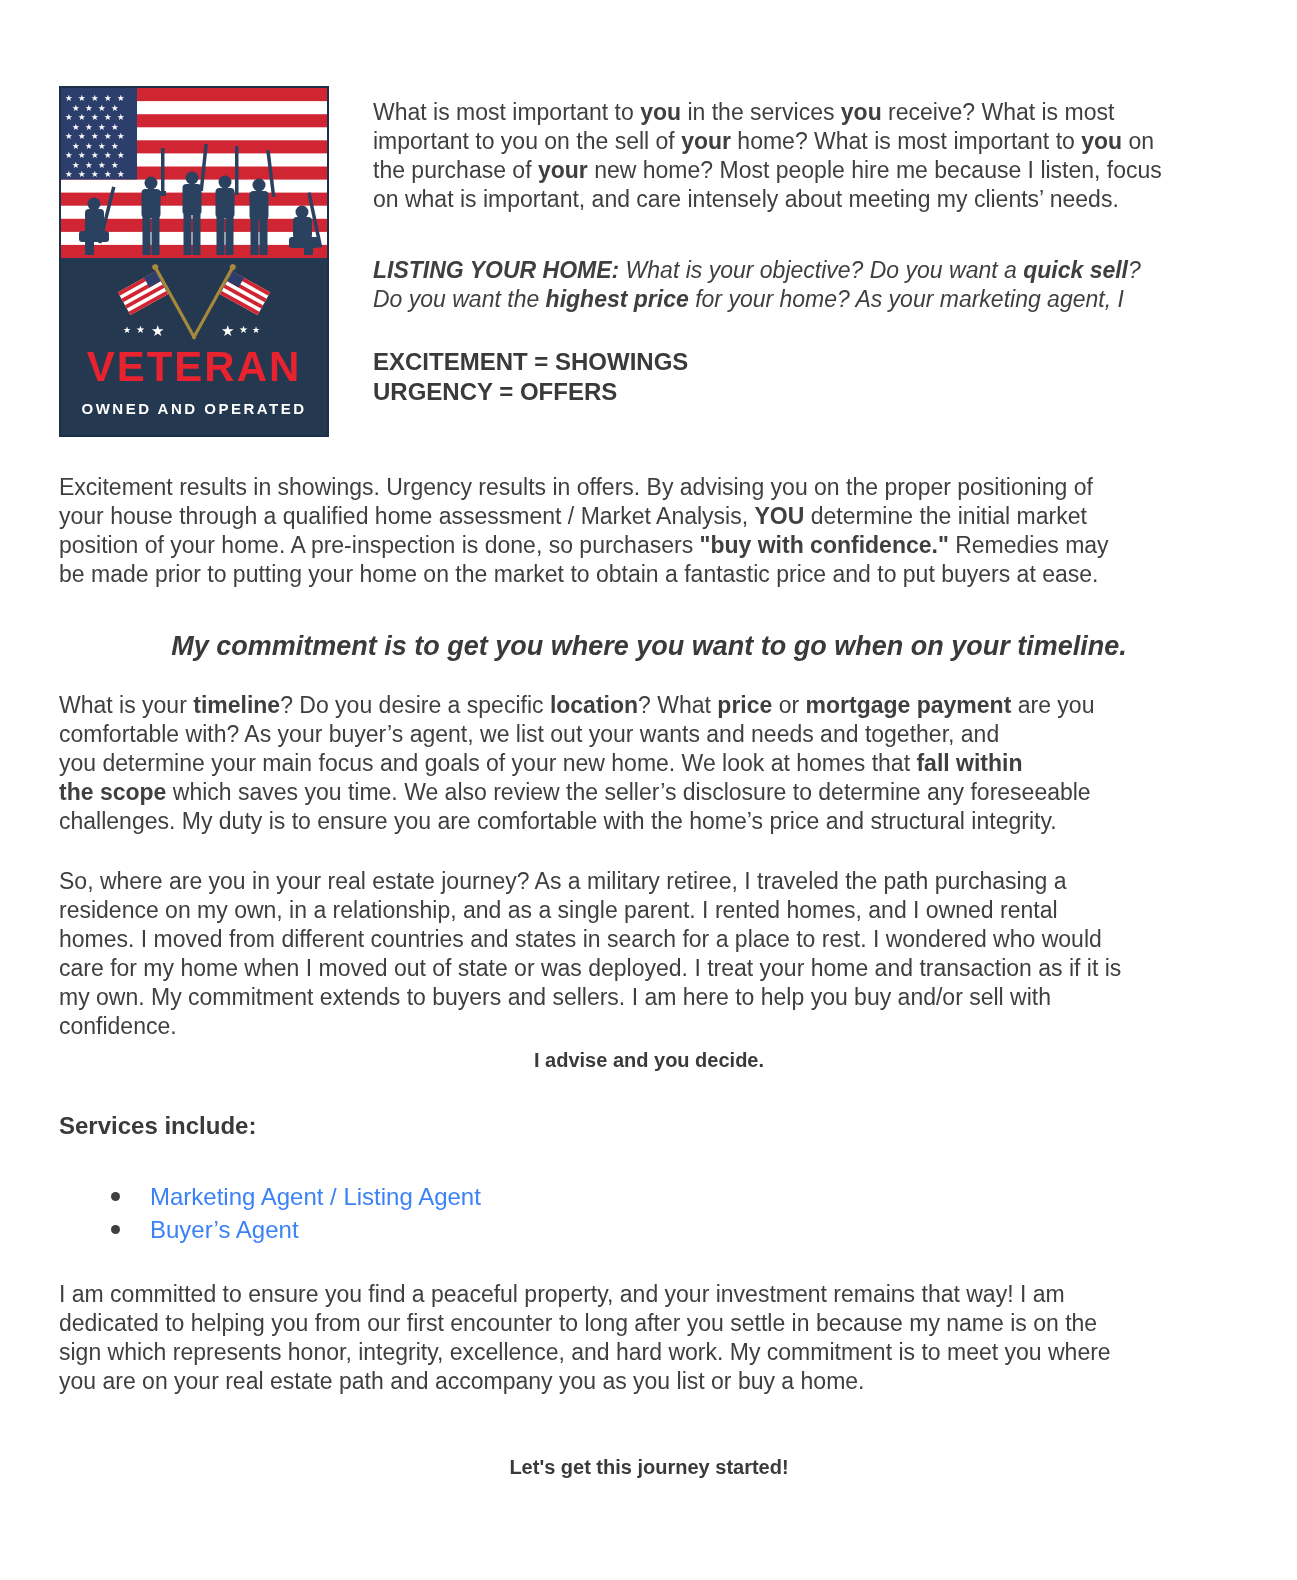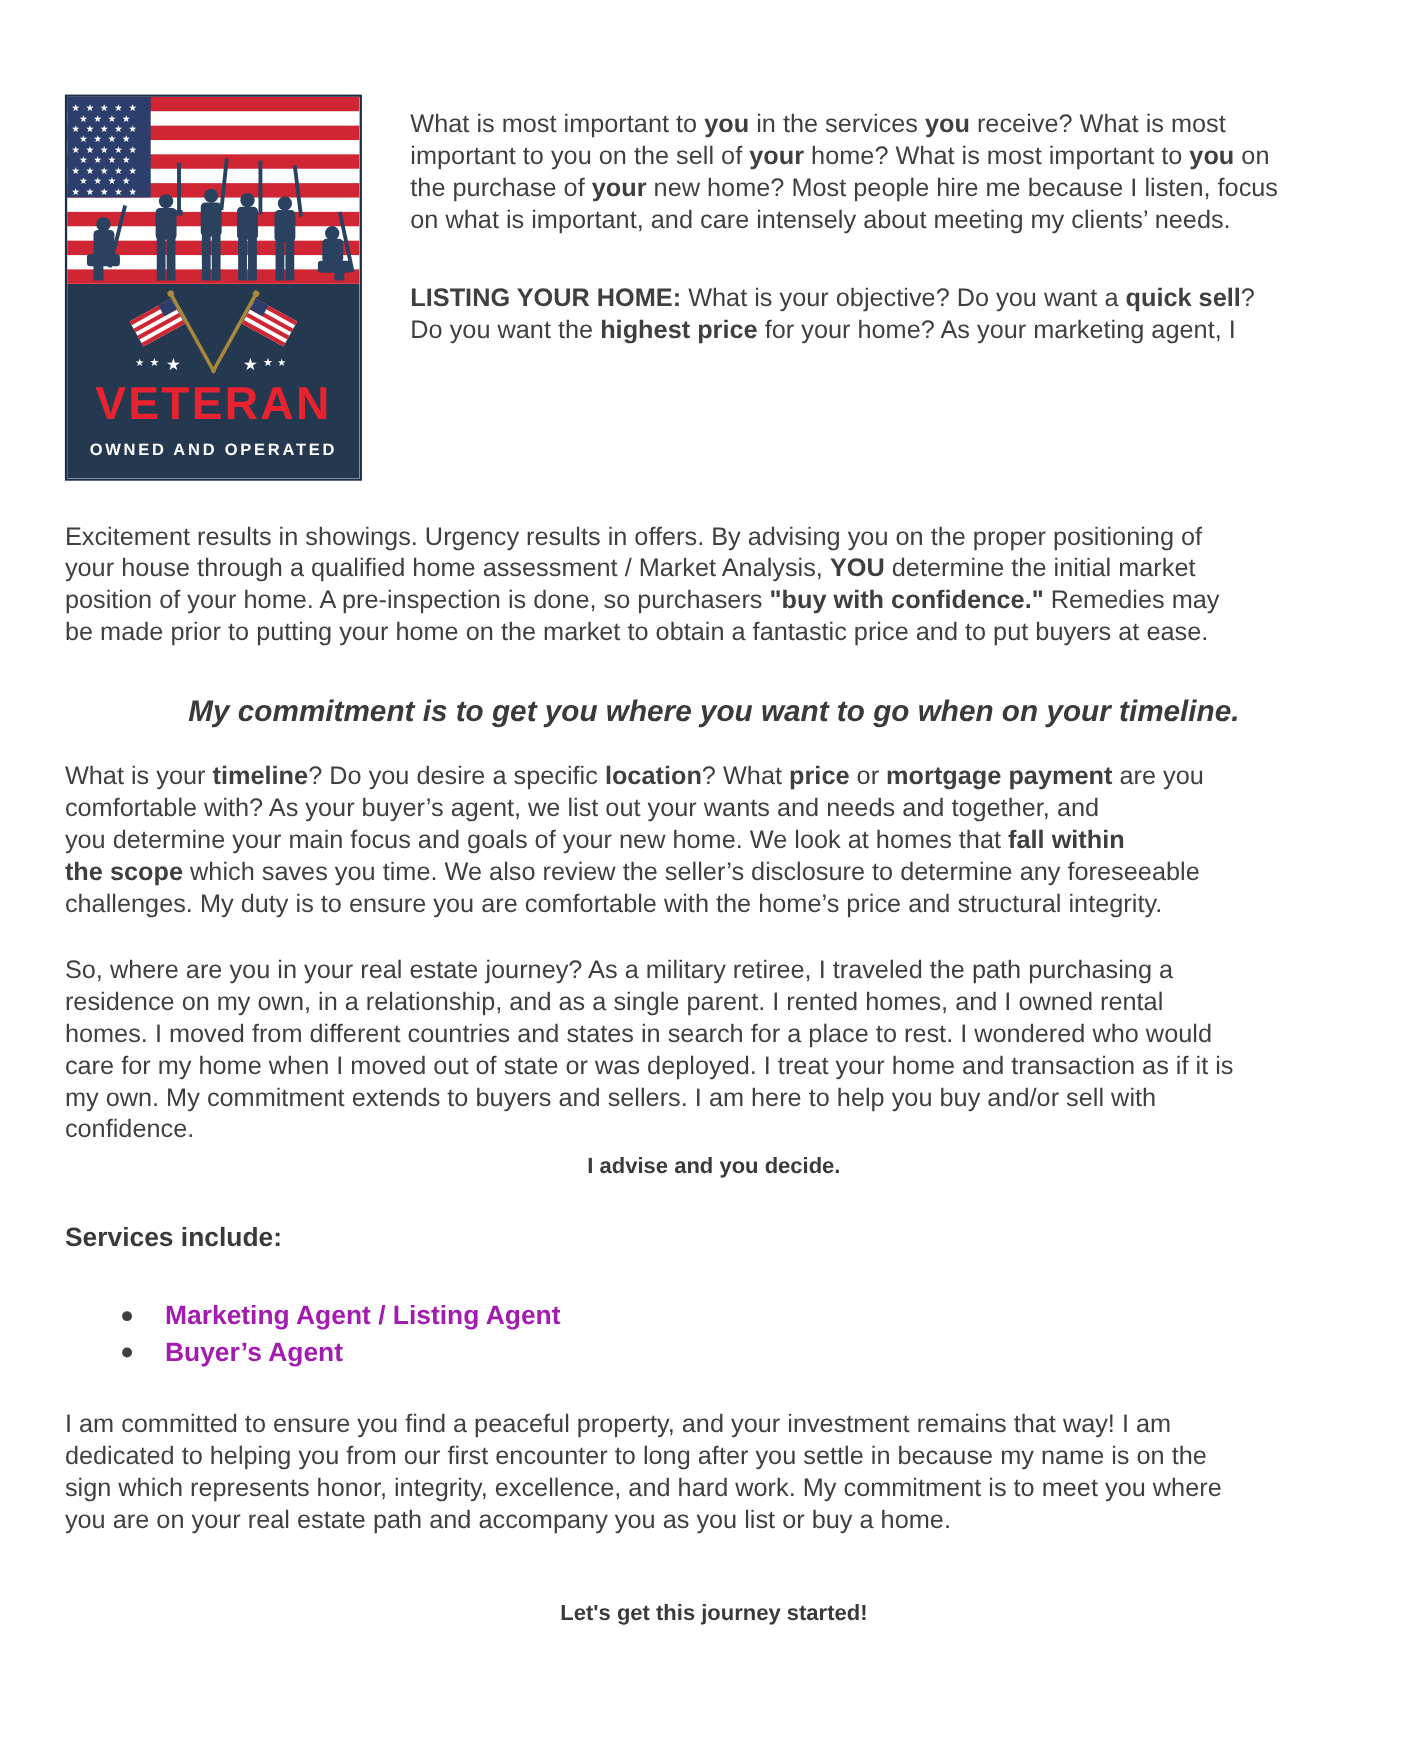--- a/index.html
+++ b/index.html
@@ -16,34 +16,34 @@
   .top-section { display:flex; align-items:flex-start; }
   .badge-wrap {
     flex:none; width:270px; height:351px;
     border:2px solid #1c3049; box-sizing:border-box;
     overflow:hidden;
   }
   .badge-wrap svg { display:block; }
   svg text { font-family:"Liberation Sans", sans-serif; }
   .top-text { margin-left:44px; margin-top:12px; width:866px; }
   .para { margin:0; }
-  .p-listing { margin-top:42px; }
+  .p-listing { margin-top:42px;font-style:italic; }
   .p-equations { margin-top:33px; font-weight:bold; font-size:24px; line-height:30px; color:#3a3a3a; }
   .p-positioning { margin-top:36px; width:1180px; }
   .h-center { text-align:center; font-weight:bold; color:#3a3a3a; margin:0; }
   .h-commitment { margin-top:40px; font-size:27px; line-height:34px;font-style:italic; }
   .h-advise { font-size:20px; line-height:38px; }
   .h-closing { margin-top:52px; font-size:20px; line-height:38px; }
   .p-timeline { margin-top:28px; width:1180px; }
   .p-journey { margin-top:31px; width:1180px; }
   .services-label { margin-top:32px; font-weight:bold; font-size:24px; line-height:29px; color:#3a3a3a; }
   ul.bullets { list-style:none; margin:40px 0 0 0; padding:0; }
   ul.bullets li {
     position:relative; padding-left:91px;
-    font-weight:bold; font-size:24px; line-height:33px; color:#a21caf;
+    font-weight:normal; font-size:24px; line-height:33px; color:#3b82f6;
   }
   ul.bullets li .dot {
     position:absolute; left:52px; top:12px;
     width:9px; height:9px; border-radius:50%;
     background:#3f3f3f;
   }
   .p-committed { margin-top:34px; width:1180px; }
   b { font-weight:bold; }
 </style>
 </head>
@@ -178,20 +178,21 @@
         </g>
 
         <text x="133" y="293" text-anchor="middle" font-size="42" font-weight="bold" letter-spacing="2" fill="#e8232f">VETERAN</text>
         <text x="133" y="326" text-anchor="middle" font-size="15" font-weight="bold" letter-spacing="2.5" fill="#ffffff">OWNED AND OPERATED</text>
       </svg>
     </div>
 
     <div class="top-text">
       <p class="para"><span>What is most important to </span><b>you</b><span> in the services </span><b>you</b><span> receive? What is most</span><br><span>important to you on the sell of </span><b>your</b><span> home? What is most important to </span><b>you</b><span> on</span><br><span>the purchase of </span><b>your</b><span> new home? Most people hire me because I listen, focus</span><br><span>on what is important, and care intensely about meeting my clients’ needs.</span></p>
       <p class="para p-listing"><b>LISTING YOUR HOME:</b><span> What is your objective? Do you want a </span><b>quick sell</b><span>?</span><br><span>Do you want the </span><b>highest price</b><span> for your home? As your marketing agent, I</span><br></p>
+      <p class="para p-equations"><b>EXCITEMENT = SHOWINGS</b><br><b>URGENCY = OFFERS</b></p>
     </div>
   </div>
 
   <p class="para p-positioning"><span>Excitement results in showings. Urgency results in offers. By advising you on the proper positioning of</span><br><span>your house through a qualified home assessment / Market Analysis, </span><b>YOU</b><span> determine the initial market</span><br><span>position of your home. A pre-inspection is done, so purchasers </span><b>"buy with confidence."</b><span> Remedies may</span><br><span>be made prior to putting your home on the market to obtain a fantastic price and to put buyers at ease.</span></p>
 
   <h2 class="h-center h-commitment">My commitment is to get you where you want to go when on your timeline.</h2>
 
   <p class="para p-timeline"><span>What is your </span><b>timeline</b><span>? Do you desire a specific </span><b>location</b><span>? What </span><b>price</b><span> or </span><b>mortgage payment</b><span> are you</span><br><span>comfortable with? As your buyer’s agent, we list out your wants and needs and together, and</span><br><span>you determine your main focus and goals of your new home. We look at homes that </span><b>fall within</b><br><b>the scope</b><span> which saves you time. We also review the seller’s disclosure to determine any foreseeable</span><br><span>challenges. My duty is to ensure you are comfortable with the home’s price and structural integrity.</span></p>
 
   <p class="para p-journey"><span>So, where are you in your real estate journey? As a military retiree, I traveled the path purchasing a</span><br><span>residence on my own, in a relationship, and as a single parent. I rented homes, and I owned rental</span><br><span>homes. I moved from different countries and states in search for a place to rest. I wondered who would</span><br><span>care for my home when I moved out of state or was deployed. I treat your home and transaction as if it is</span><br><span>my own. My commitment extends to buyers and sellers. I am here to help you buy and/or sell with</span><br><span>confidence.</span></p>

